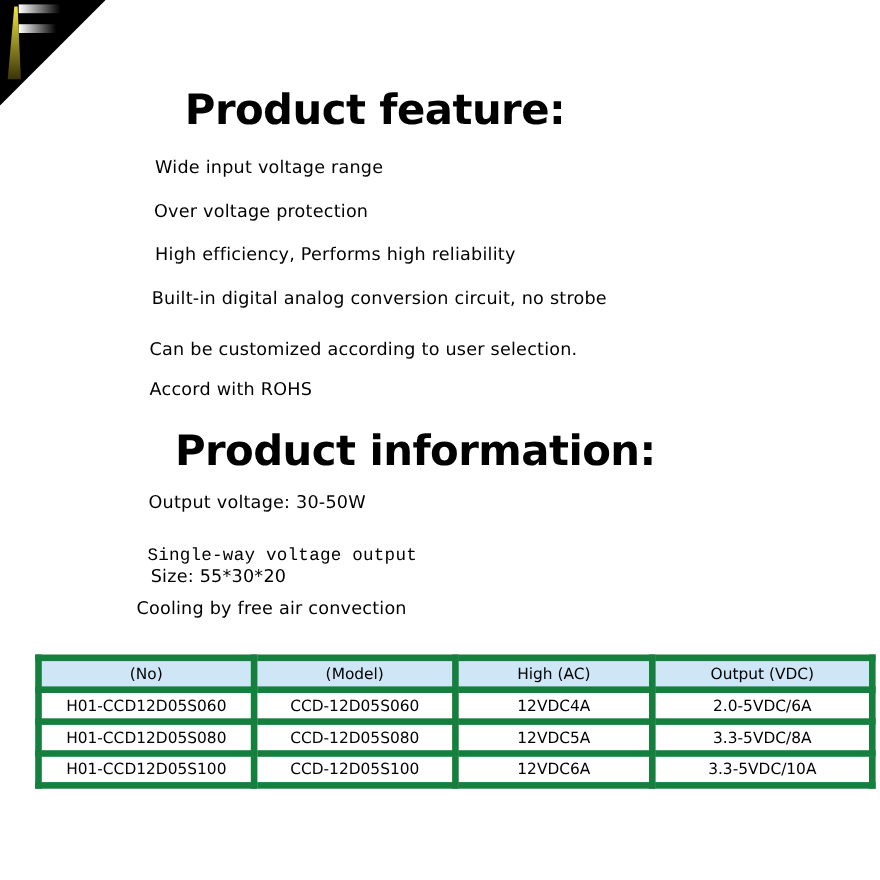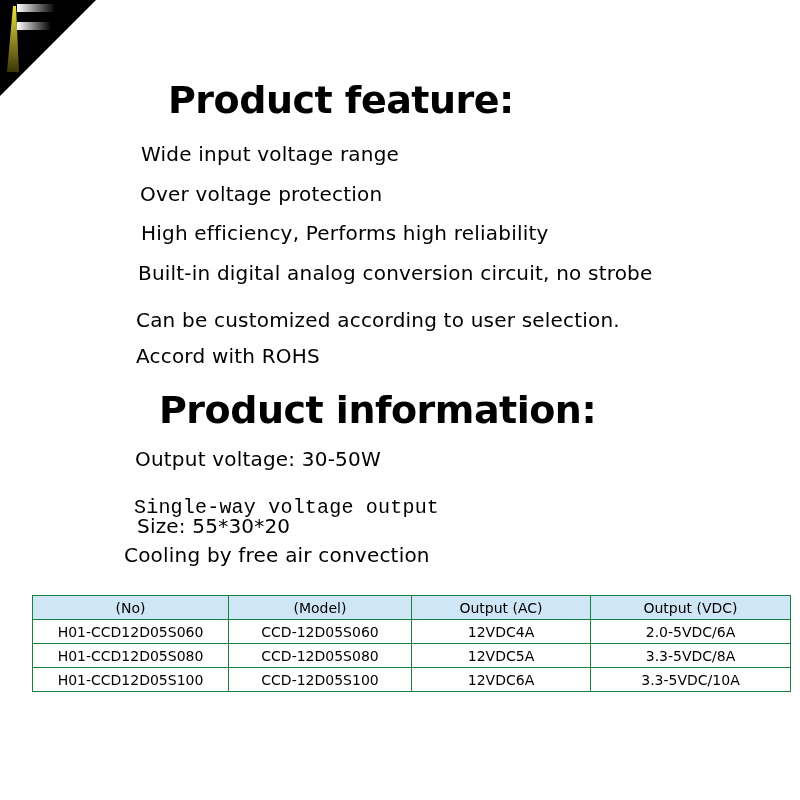--- a/index.html
+++ b/index.html
@@ -4,27 +4,27 @@
   <style>
     html, body { margin: 0; padding: 0; }
     body {
       width: 800px; height: 800px; position: relative; overflow: hidden;
       background: #ffffff; color: #000;
       font-family: "DejaVu Sans", "Liberation Sans", sans-serif;
     }
     .logo { position: absolute; left: 0; top: 0; width: 96px; height: 96px; }
     .t { position: absolute; white-space: nowrap; }
     .h1 { font-weight: bold; font-size: 38px; letter-spacing: -0.5px; }
-    .line { font-size: 20px; letter-spacing: 0.2px; }
+    .line { font-size: 16px; letter-spacing: 0.2px; }
     table.spec {
       position: absolute; left: 32px; top: 595px; width: 758px;
       border-collapse: collapse; font-size: 14px; table-layout: fixed;
     }
     table.spec th, table.spec td {
-      border: 1px solid #15803d; text-align: center; height: 23px; padding: 0;
+      border: 6px solid #15803d; text-align: center; height: 23px; padding: 0;
       font-weight: normal;
     }
     table.spec th { background: #cfe6f6; }
   </style>
 </head>
 <body>
 
 <svg class="logo" viewBox="0 0 96 96">
   <defs>
     <linearGradient id="st" x1="0" x2="1">
@@ -60,21 +60,21 @@
   <colgroup>
       <col style="width:196px">
       <col style="width:183px">
       <col style="width:179px">
       <col style="width:200px">
     </colgroup>
   <thead>
     <tr>
       <th>(No)</th>
       <th>(Model)</th>
-      <th>Output (AC)</th>
+      <th>High (AC)</th>
       <th>Output (VDC)</th>
     </tr>
   </thead>
   <tbody>
     <tr>
       <td>H01-CCD12D05S060</td>
       <td>CCD-12D05S060</td>
       <td>12VDC4A</td>
       <td>2.0-5VDC/6A</td>
     </tr>

